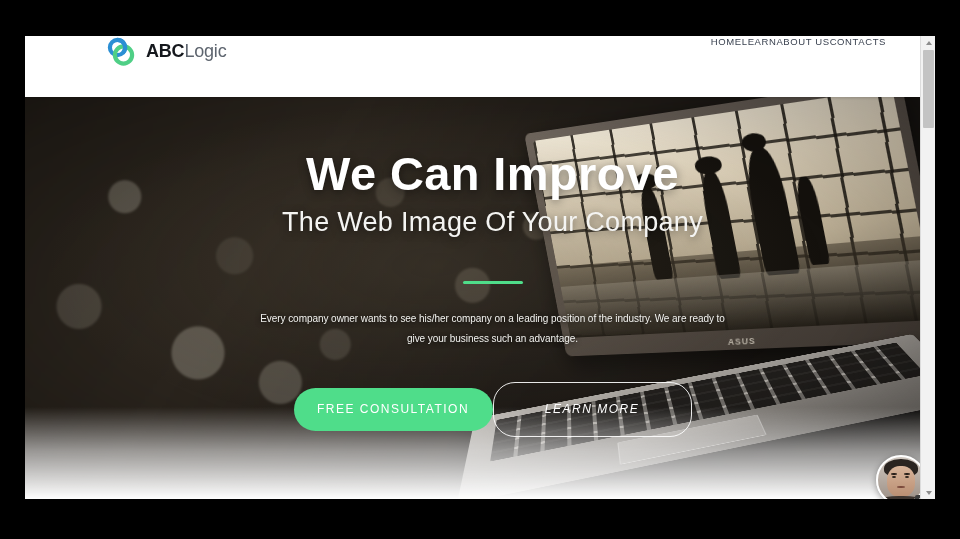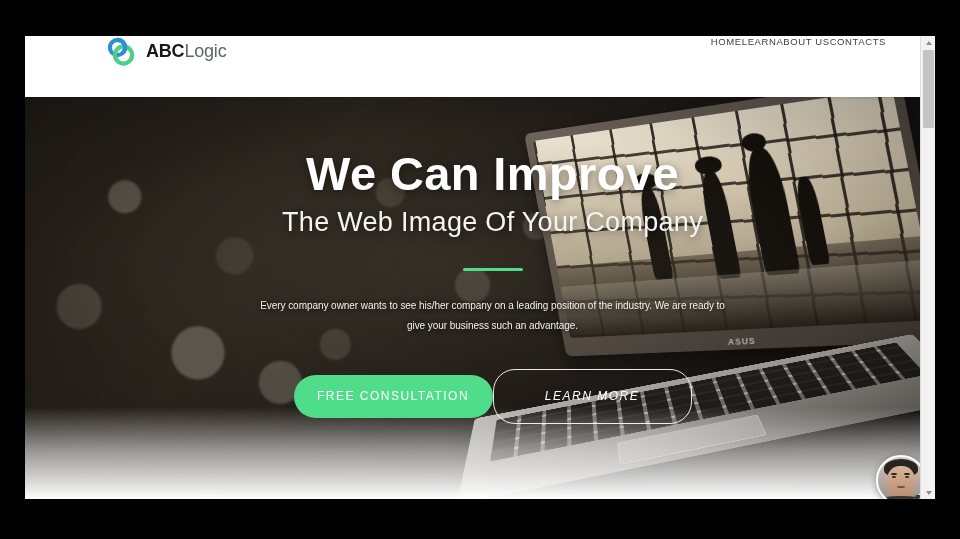--- a/index.html
+++ b/index.html
@@ -142,21 +142,21 @@
   .hero-content{
     position:absolute;left:0;top:0;width:100%;height:100%;
     display:flex;flex-direction:column;align-items:center;
     padding-top:52px;box-sizing:border-box;z-index:4;padding-left:40px;
   }
   .hero-title{
     margin:0;font-size:47px;line-height:1.05;font-weight:bold;color:#fff;
     letter-spacing:.4px;text-shadow:0 2px 10px rgba(0,0,0,.45);
   }
   .hero-sub{
-    margin:8px 0 0;font-size:27px;line-height:1.2;font-weight:normal;color:#f4f4f2;
+    margin:8px 0 13px;font-size:27px;line-height:1.2;font-weight:normal;color:#f4f4f2;
     letter-spacing:.3px;text-shadow:0 2px 9px rgba(0,0,0,.5);
   }
   .hero-rule{
     width:60px;height:3px;background:#4fdd8a;margin:29px 0 0;border-radius:2px;
   }
   .hero-para{
     margin:25px 0 8px;width:470px;text-align:center;color:#f2f2ef;
     font-size:10px;line-height:2.05;letter-spacing:-.05px;
     text-shadow:0 1px 5px rgba(0,0,0,.75);
   }

